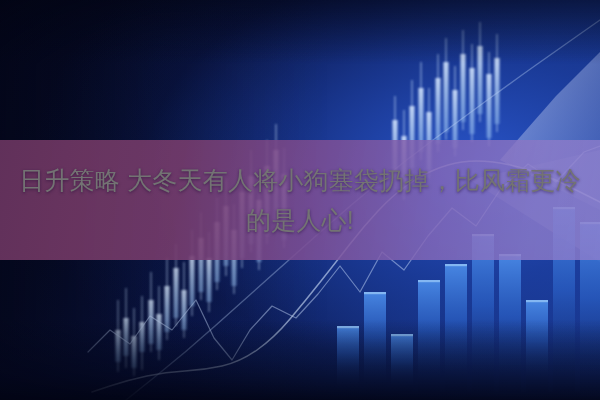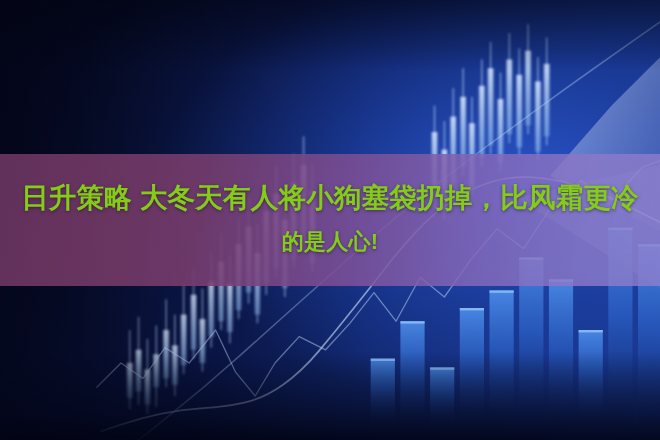--- a/index.html
+++ b/index.html
@@ -58,30 +58,30 @@
     width: 600px;
     height: 120px;
     display: flex;
     flex-direction: column;
     align-items: center;
     justify-content: center;
     gap: 2px;
     text-align: center;
   }
   .hl-line {
-    color: #84cc16;
+    color: #737373;
     font-size: 25.5px;
-    font-weight: bold;
+    font-weight: normal;
     line-height: 38px;
     letter-spacing: 0.2px;
     white-space: nowrap;
     text-shadow: 0 1px 3px rgba(30,10,50,0.55);
   }
   .hl-line.l1 { font-size: 25px; }
-  .hl-line.l2 { font-size: 20px; }
+  .hl-line.l2 { font-size: 25px; }
   svg { display: block; }
 </style>
 </head>
 <body>
 
 <div id="stage">
 
   <div class="layer" id="bg-base"></div>
 
   <svg class="layer" id="chart-art" viewBox="0 0 600 400" width="600" height="400">

